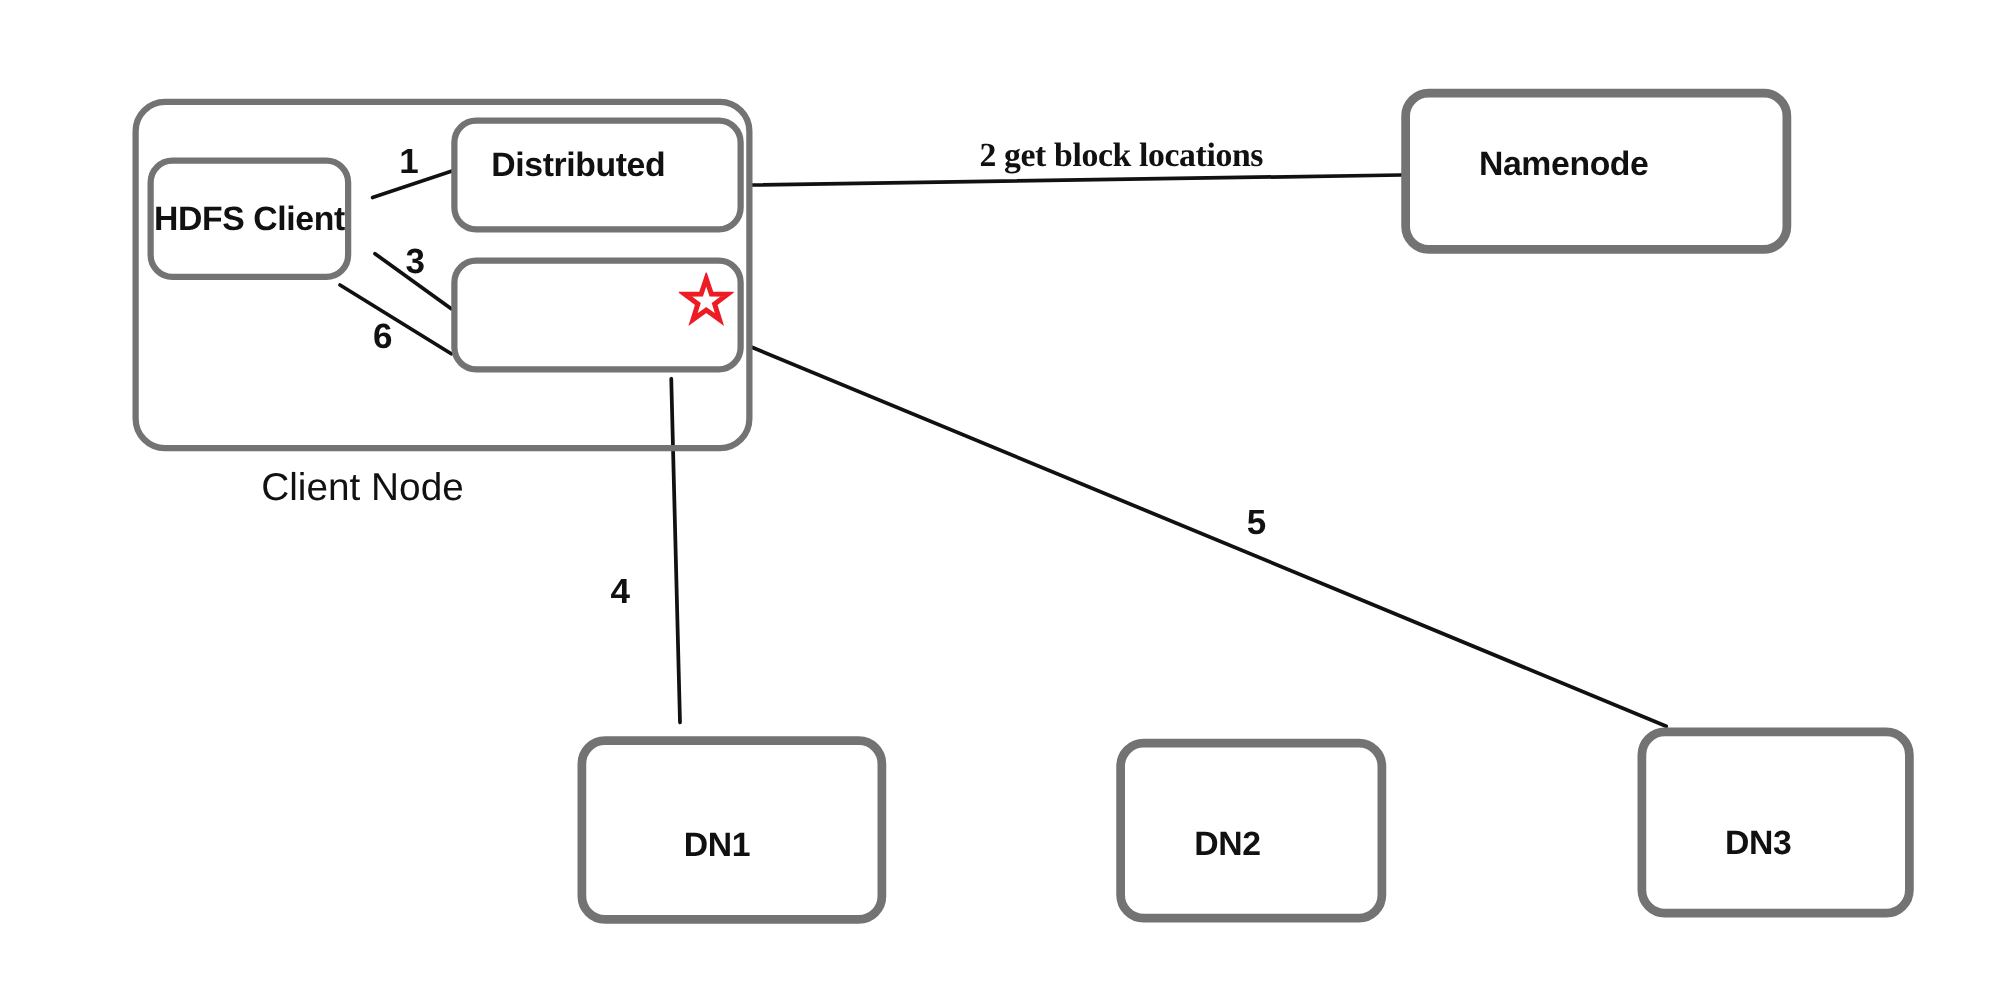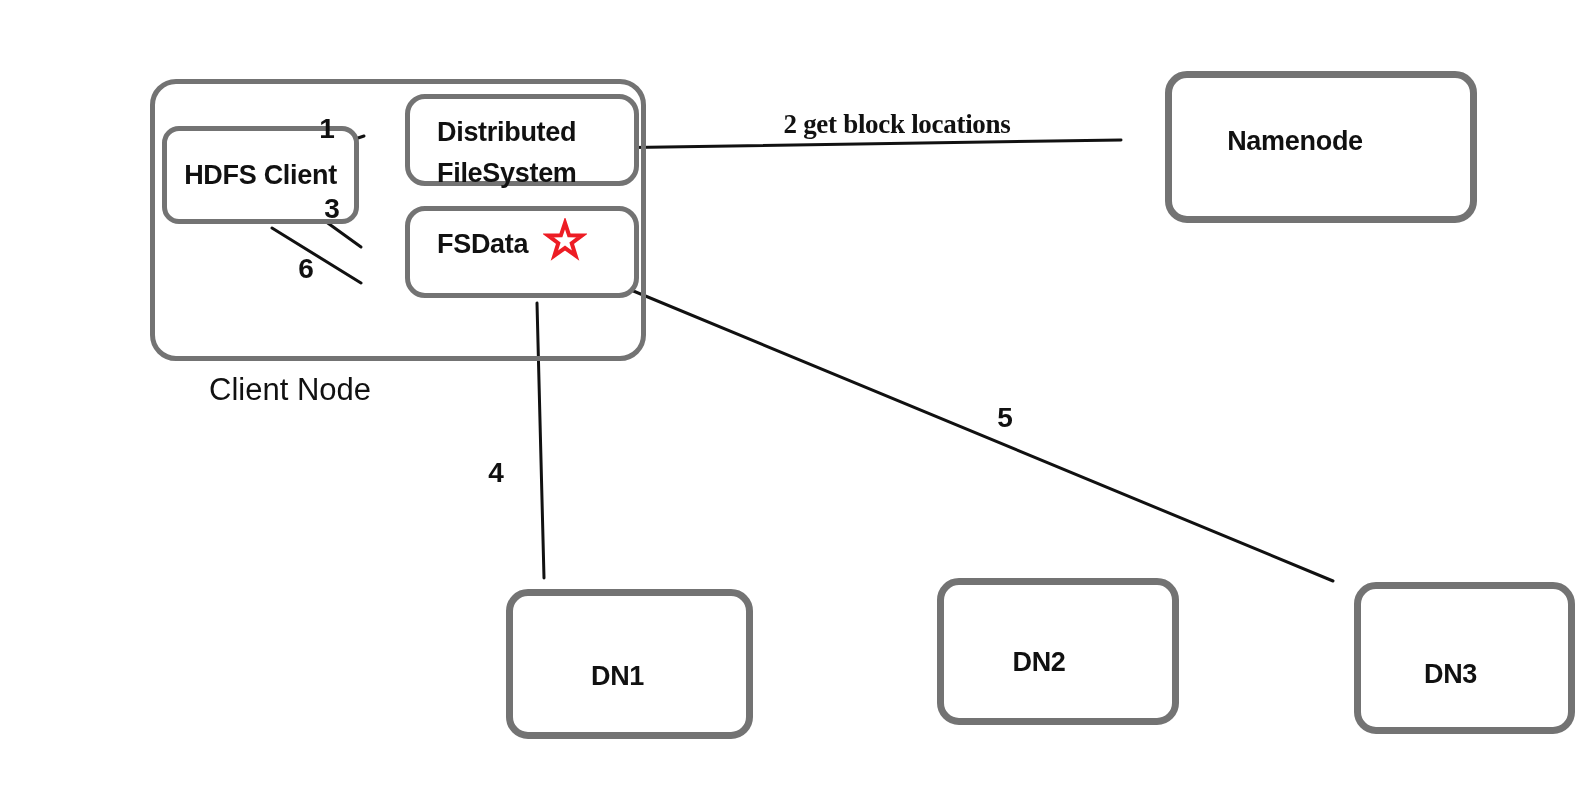--- a/index.html
+++ b/index.html
@@ -15,21 +15,20 @@
   .box {
     position: absolute;
     box-sizing: border-box;
     border: 7px solid #737373;
     background: #ffffff;
     display: flex;
     align-items: center;
     justify-content: center;
     font-weight: bold;
     letter-spacing: -0.3px;
-    margin-left: 44px;
   }
   .box.outer { border-radius: 26px; border-width: 5px; background: transparent; }
   .box.inner { border-radius: 20px; border-width: 5px; }
   .box.node  { border-radius: 22px; }
   .label-lg  { font-size: 27px; font-weight: bold; }
   .two-line {
     display: block;
     padding: 13px 0 0 27px;
     line-height: 41px;
     font-size: 27px;
@@ -72,50 +71,48 @@
     <line x1="298" y1="158" x2="364" y2="136"></line>
     <line x1="600" y1="148" x2="1121" y2="140"></line>
     <line x1="300" y1="203" x2="361" y2="247"></line>
     <line x1="272" y1="228" x2="361" y2="283"></line>
     <line x1="537" y1="303" x2="544" y2="578"></line>
     <line x1="602" y1="278" x2="1333" y2="581"></line>
   </svg>
 
   <div class="box outer" style="left:106px; top:79px; width:496px; height:282px;"></div>
 
-  <div class="box inner label-lg" style="left:118px; top:126px; width:197px; height:98px;border-radius:17px;">
+  <div class="box inner label-lg" style="left:118px; top:126px; width:163px; height:98px;">
     <span>HDFS Client</span>
   </div>
 
   <div class="box inner" style="left:361px; top:94px; width:234px; height:92px; justify-content:flex-start; align-items:flex-start;">
     <span class="two-line">
       <span style="display:block;">Distributed</span>
-      <span style="display:block;">FileSystem</span>
     </span>
   </div>
 
   <div class="box inner" style="left:361px; top:206px; width:234px; height:92px; justify-content:flex-start; align-items:flex-start;">
     <span class="two-line">
-      <span style="display:block;">FSData</span>
     </span>
   </div>
 
   <svg id="star" viewBox="-2 -2 44 46">
     <polygon points="20,3 24.1,15.3 37.1,15.4 26.7,23.2 30.6,35.6 20,28 9.4,35.6 13.3,23.2 2.9,15.4 15.9,15.3" fill="#ffffff" stroke-width="4" stroke-linejoin="miter" stroke-miterlimit="10" stroke="#ed1c24"></polygon>
   </svg>
 
-  <div class="box node label-lg" style="left:1121px; top:71px; width:312px; height:152px; padding-right:52px; padding-bottom:12px;">
+  <div class="box node label-lg" style="left:1121px; top:71px; width:312px; height:132px; padding-right:52px; padding-bottom:12px;">
     <span>Namenode</span>
   </div>
 
   <div class="box node label-lg" style="left:462px; top:589px; width:247px; height:150px; padding-top:24px; padding-right:24px;">
     <span>DN1</span>
   </div>
 
-  <div class="box node label-lg" style="left:893px; top:578px; width:242px; height:147px; padding-top:22px; padding-right:38px;">
+  <div class="box node label-lg" style="left:893px; top:591px; width:216px; height:147px; padding-top:22px; padding-right:38px;">
     <span>DN2</span>
   </div>
 
   <div class="box node label-lg" style="left:1310px; top:582px; width:221px; height:152px; padding-top:32px; padding-right:28px;">
     <span>DN3</span>
   </div>
 
   <span class="edge-label" style="left:327px; top:129px;">1</span>
   <span class="edge-label" style="left:897px; top:124px; font-size:27px;font-family:Liberation Serif, serif;">2 get block locations</span>
   <span class="edge-label" style="left:332px; top:209px;">3</span>

